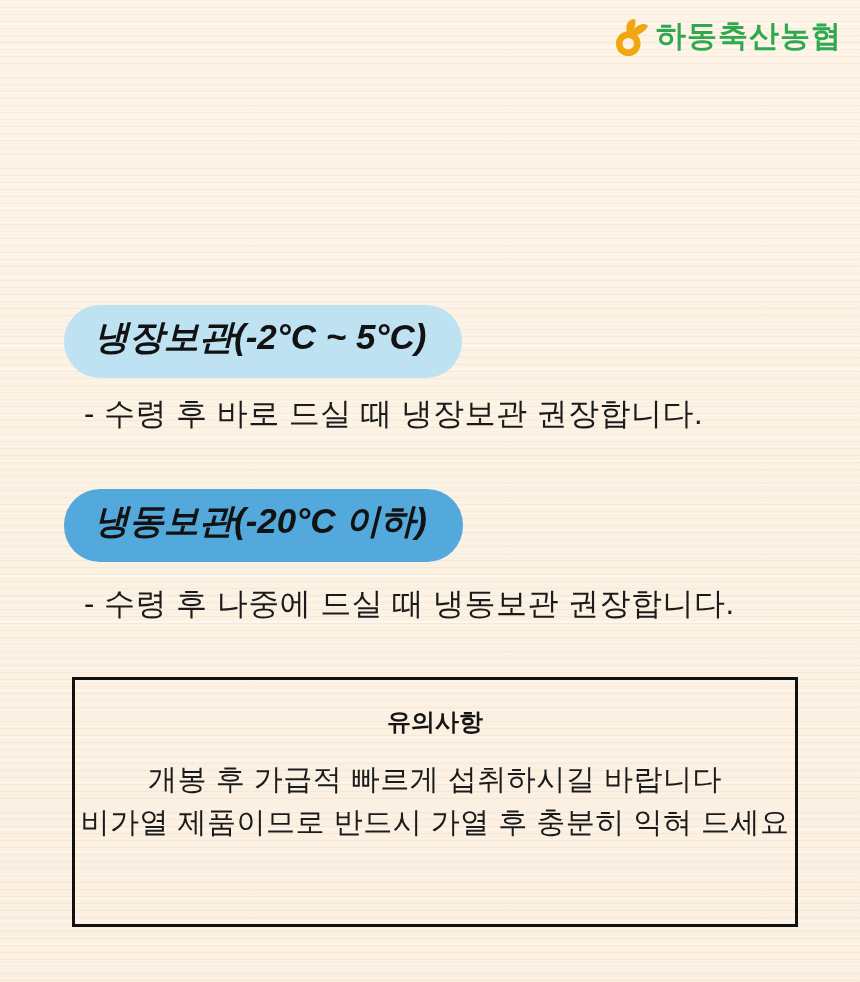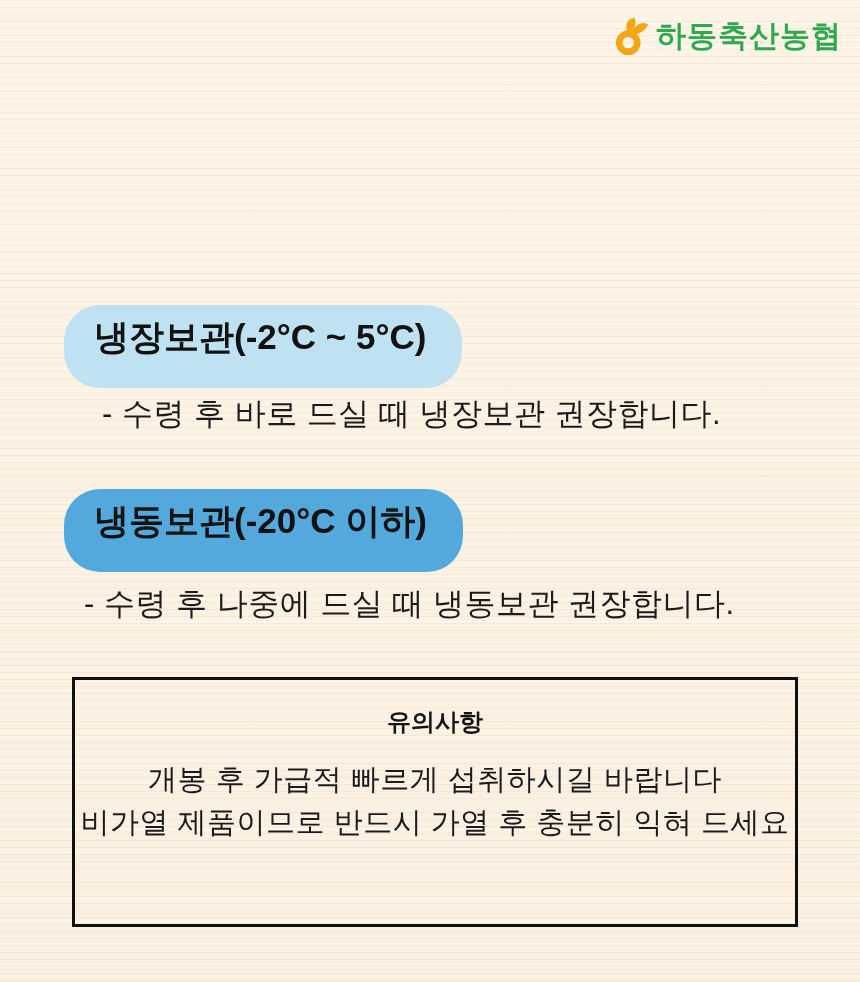--- a/index.html
+++ b/index.html
@@ -13,55 +13,56 @@
     background-color:#fcf2e3;
     background-image:
       repeating-linear-gradient(180deg, rgba(231,210,186,0.28) 0px, rgba(231,210,186,0.28) 1px, rgba(0,0,0,0) 1px, rgba(0,0,0,0) 7px),
       repeating-linear-gradient(180deg, rgba(255,255,255,0.35) 0px, rgba(255,255,255,0.35) 2px, rgba(0,0,0,0) 2px, rgba(0,0,0,0) 23px),
       linear-gradient(180deg,#fdf4e7 0%,#fbf0e1 100%);
   }
 
   
   .logo{
     position:absolute;top:16px;right:18px;
-    display:flex;align-items:flex-start;gap:4px;
+    display:flex;align-items:flex-end;gap:4px;
   }
   .logo-icon{width:38px;height:40px;display:inline-block;}
   .logo-text{
     font-size:30px;font-weight:800;letter-spacing:1px;
     color:#2fa94f;
   }
 
   
   .title{
     position:absolute;top:70px;left:0;width:100%;
     margin:0;text-align:center;
     font-size:112px;font-weight:900;letter-spacing:-3px;
     color:#141414;
   }
 
   
   .badge{
     position:absolute;left:64px;
-    padding:9px 36px 27px 30px;
+    padding:9px 36px 17px 30px;
     border-radius:36px;
     font-size:35px;font-weight:800;
     color:#121212;
     white-space:nowrap;
+    font-style:italic;
   }
   .badge-cold{top:305px;}
   .badge-frozen{top:489px;}
 
   
   .desc{
     position:absolute;left:84px;margin:0;
     font-size:31px;font-weight:400;letter-spacing:0.5px;
     color:#1b1b1b;white-space:nowrap;
   }
-  .desc-1{top:393px;margin-left:18px;}
+  .desc-1{top:393px;}
   .desc-2{top:583px;}
 
   
   .notice-box{
     position:absolute;left:72px;top:677px;
     width:726px;height:250px;
     border:3px solid #111;
     box-sizing:border-box;
     text-align:center;
   }

